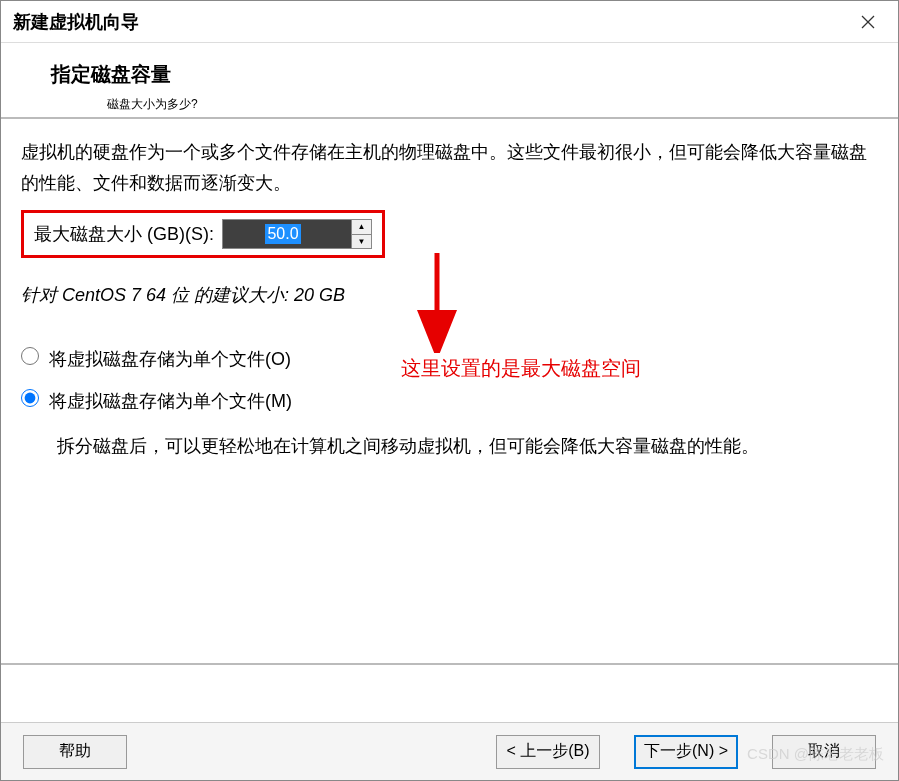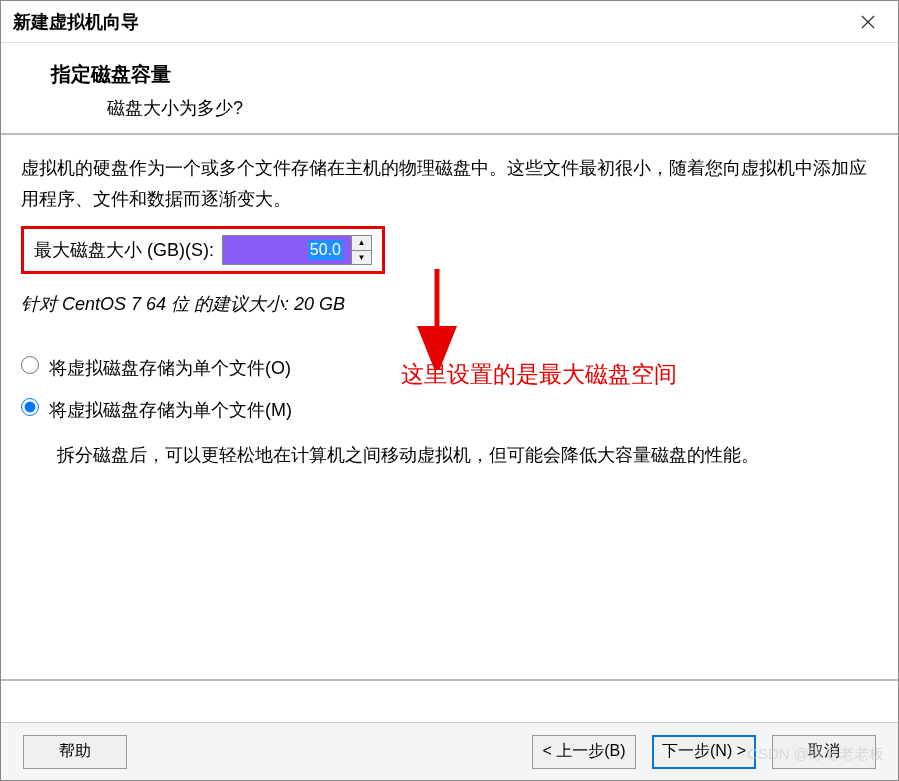--- a/index.html
+++ b/index.html
@@ -35,30 +35,30 @@
       align-items: center;
       justify-content: center;
       cursor: pointer;
       font-size: 18px;
     }
     .close-btn svg {
       width: 14px;
       height: 14px;
     }
     .header-section {
-      padding: 18px 40px 13px 50px;
+      padding: 18px 40px 4px 50px;
       background: #fff;
     }
     .header-title {
       font-weight: bold;
       font-size: 20px;
       margin-bottom: 8px;
     }
     .header-subtitle {
-      font-size: 18px;
+      font-size: 12px;
       padding-left: 56px;
     }
     .content-frame {
       border: 2px solid #bbb;
       border-left: none;
       border-right: none;
       background: #fff;
       padding: 18px 20px 20px 20px;
       height: 548px;
       position: relative;
@@ -66,39 +66,39 @@
     .description {
       font-size: 18px;
       line-height: 1.7;
       margin-bottom: 12px;
     }
     .red-highlight-box {
       border: 3px solid #e60000;
       display: inline-flex;
       align-items: center;
       padding: 6px 10px;
-      margin-bottom: 18px;
+      margin-bottom: 25px;
     }
     .size-label {
       font-size: 18px;
       margin-right: 8px;
     }
     .spin-container {
       display: flex;
       align-items: stretch;
       border: 1px solid #888;
       height: 30px;
     }
     .spin-text-bg {
       width: 128px;
-      background: #8b5cf6;
+      background: #404040;
       height: 100%;
       display: flex;
       align-items: center;
-      justify-content: flex-end;
+      justify-content: center;
       padding-right: 8px;
     }
     .spin-selected {
       background: #1e90ff;
       color: #fff;
       padding: 1px 2px;
       font-size: 16px;
     }
     .spin-buttons {
       display: flex;
@@ -144,21 +144,21 @@
     .split-description {
       font-size: 18px;
       line-height: 1.7;
       padding-left: 36px;
       margin-top: 14px;
     }
     .button-bar {
       display: flex;
       align-items: center;
       padding: 16px 22px;
-      gap: 16px;
+      gap: 34px;
       background: #f5f5f5;
       border-top: 1px solid #ccc;
       position: absolute;
       bottom: 0;
       left: 0;
       right: 0;
       height: 58px;
     }
     .win-button {
       min-width: 104px;
@@ -186,23 +186,23 @@
     }
     .annotation-arrow {
       position: absolute;
       left: 416px;
       top: 134px;
       pointer-events: none;
     }
     .annotation-text {
       position: absolute;
       left: 400px;
-      top: 224px;
+      top: 236px;
       color: #e60000;
-      font-size: 23px;
+      font-size: 20px;
       font-family: "SimSun", serif;
       pointer-events: none;
     }
   </style>
 </head>
 <body>
 
 <div class="title-bar">
   <span class="title-text">新建虚拟机向导</span>
   <div class="close-btn">
@@ -212,21 +212,21 @@
       </svg>
   </div>
 </div>
 
 <div class="header-section">
   <div class="header-title">指定磁盘容量</div>
   <div class="header-subtitle">磁盘大小为多少?</div>
 </div>
 
 <div class="content-frame">
-  <div class="description">虚拟机的硬盘作为一个或多个文件存储在主机的物理磁盘中。这些文件最初很小，随着您向虚拟机中添加应用程序、文件和数据而逐渐变大。</div>
+  <div class="description">虚拟机的硬盘作为一个或多个文件存储在主机的物理磁盘中。这些文件最初很小，但可能会降低大容量磁盘的性能、文件和数据而逐渐变大。</div>
 
   <div class="red-highlight-box">
     <span class="size-label">最大磁盘大小 (GB)(S):</span>
     <div class="spin-container">
       <div class="spin-text-bg">
         <span class="spin-selected">50.0</span>
       </div>
       <div class="spin-buttons">
         <button class="spin-btn">▲</button>
         <button class="spin-btn">▼</button>

